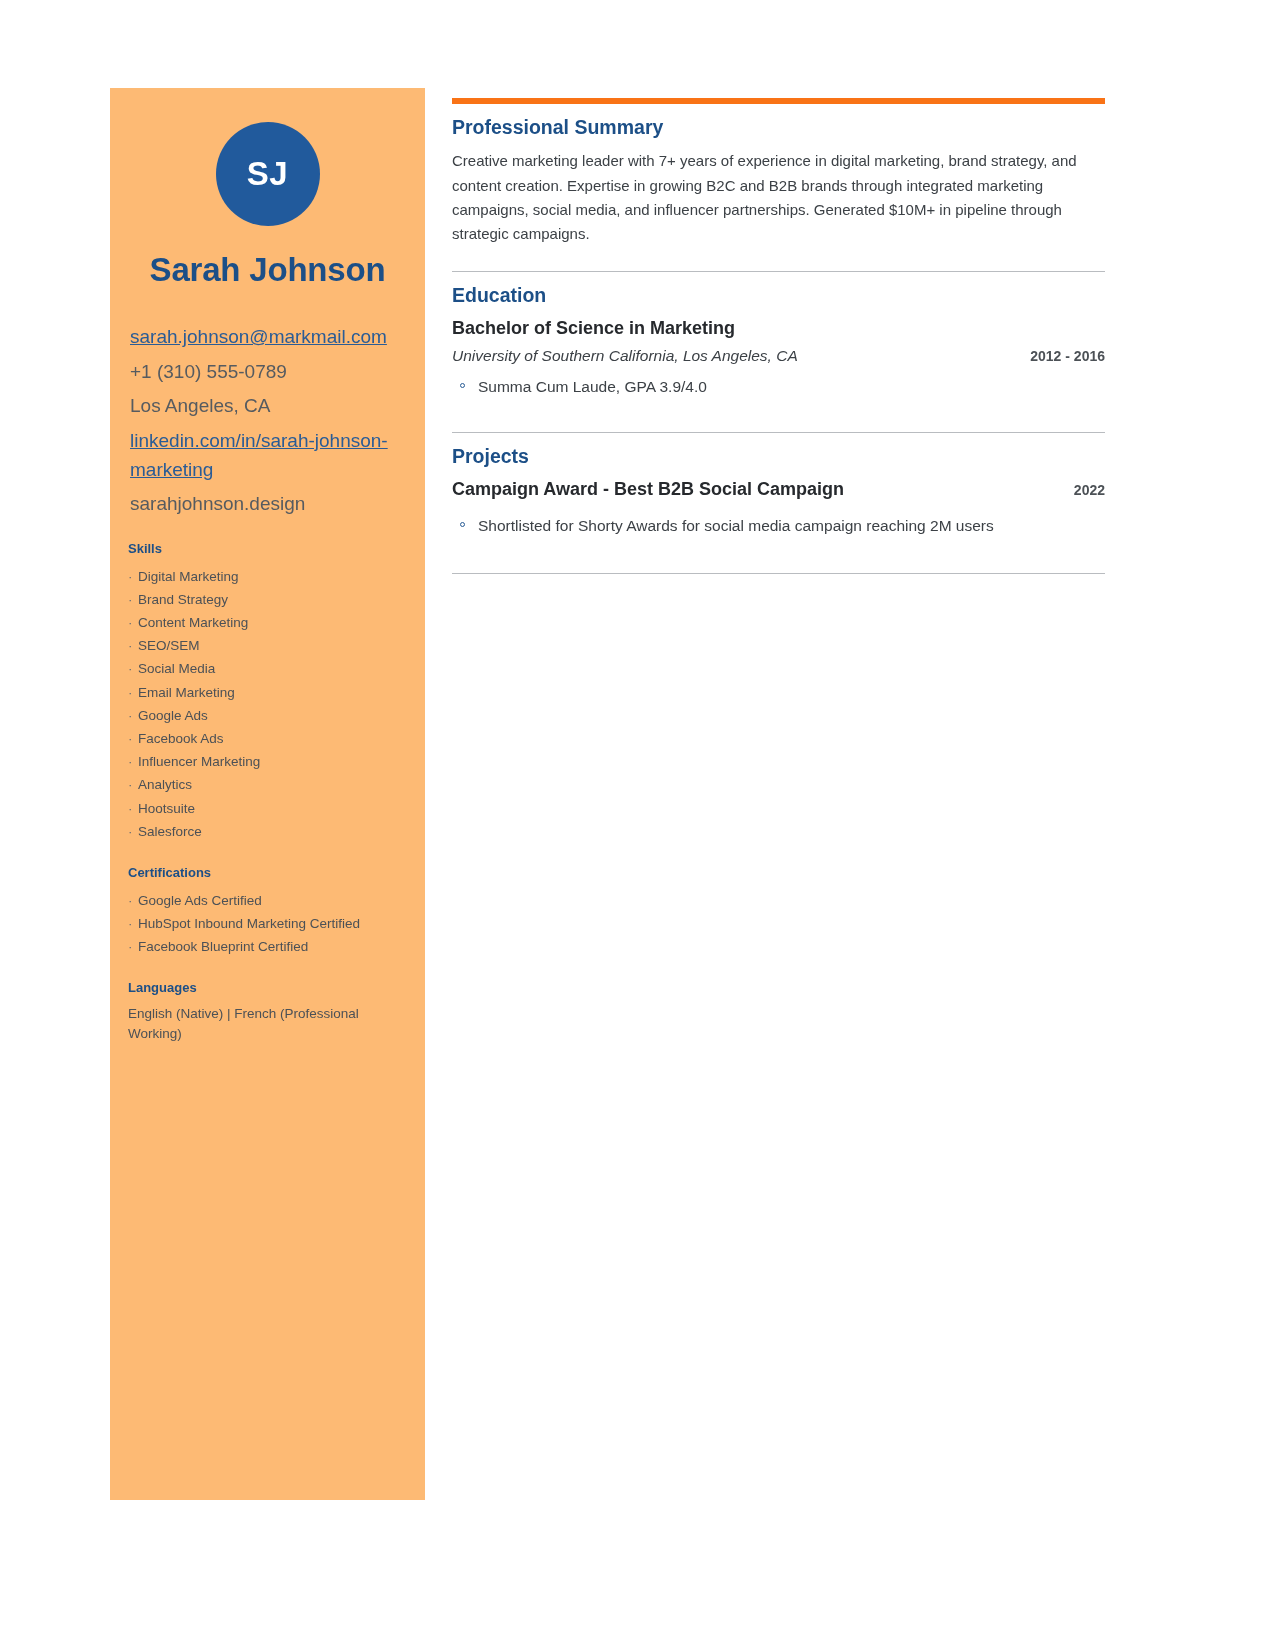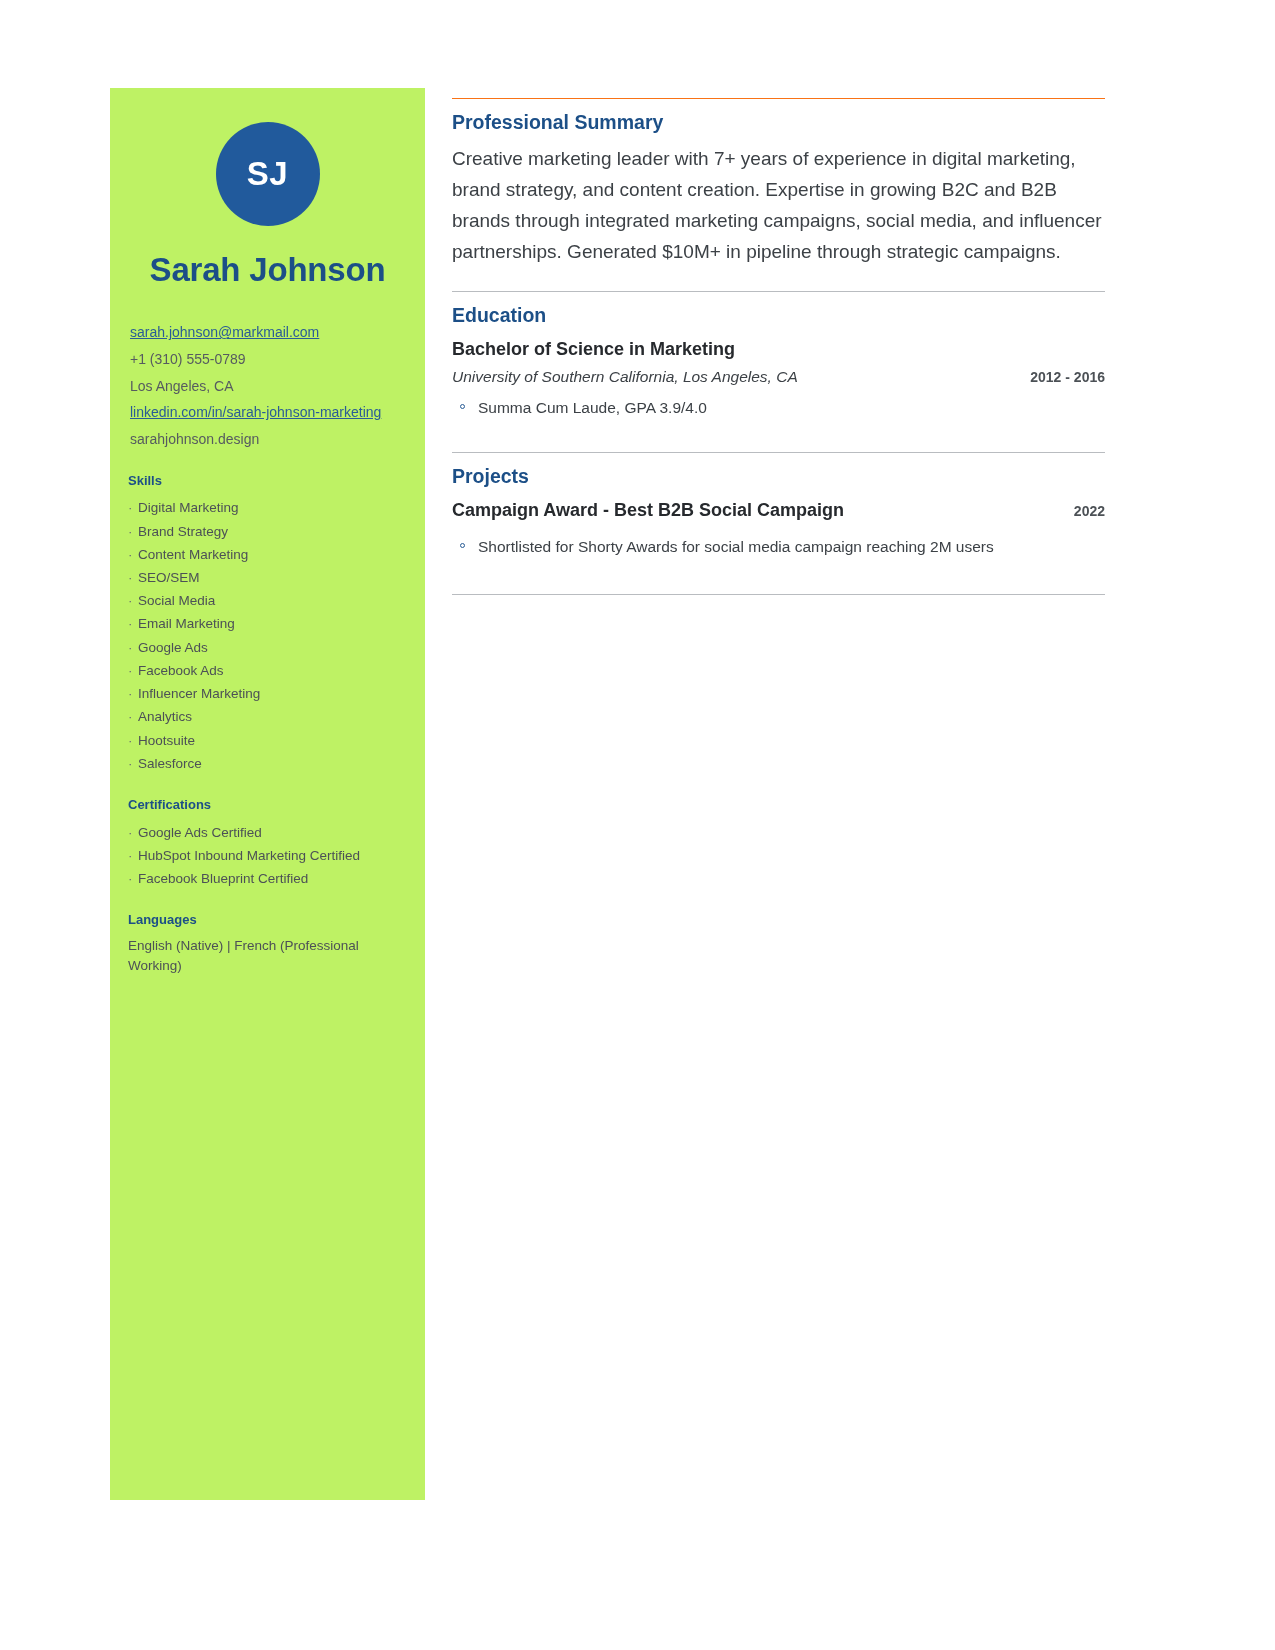--- a/index.html
+++ b/index.html
@@ -21,21 +21,21 @@
     overflow: hidden;
   }
 
   
   .sidebar {
     position: absolute;
     left: 110px;
     top: 88px;
     width: 315px;
     height: 1412px;
-    background: #bef264;
+    background: #fdba74;
     box-sizing: border-box;
     padding: 30px 18px 20px 18px;
   }
   .avatar-wrap {
     display: flex;
     justify-content: center;
     margin-top: 4px;
   }
   .avatar {
     width: 104px;
@@ -59,21 +59,21 @@
     margin-top: 26px;
     line-height: 1.1;
     letter-spacing: -0.2px;
   }
 
   .contact-block {
     margin-top: 34px;
     padding-left: 2px;
   }
   .contact-line {
-    font-size: 14px;
+    font-size: 19px;
     color: #565b60;
     line-height: 1.55;
     margin-bottom: 5px;
     word-break: break-word;
   }
   .contact-line.link {
     color: #2a5c96;
     text-decoration: underline;
   }
 
@@ -115,30 +115,30 @@
     position: absolute;
     left: 452px;
     top: 98px;
     width: 653px;
   }
   .section {
     padding-top: 12px;
     border-top: 1px solid #b9bcc0;
     margin-bottom: 0;
   }
-  .section.first { border-top: 1px solid #f97316; }
+  .section.first { border-top: 6px solid #f97316; }
   .sec-title {
     font-size: 19.5px;
     font-weight: bold;
     color: #1c4f87;
     margin: 0 0 10px 0;
     line-height: 1.2;
   }
   .summary-text {
-    font-size: 19px;
+    font-size: 15px;
     color: #3c4146;
     line-height: 1.62;
     margin: 0 0 24px 0;
   }
   .entry { margin-bottom: 4px; }
   .entry-title {
     font-size: 18px;
     font-weight: bold;
     color: #26292d;
     line-height: 1.3;

